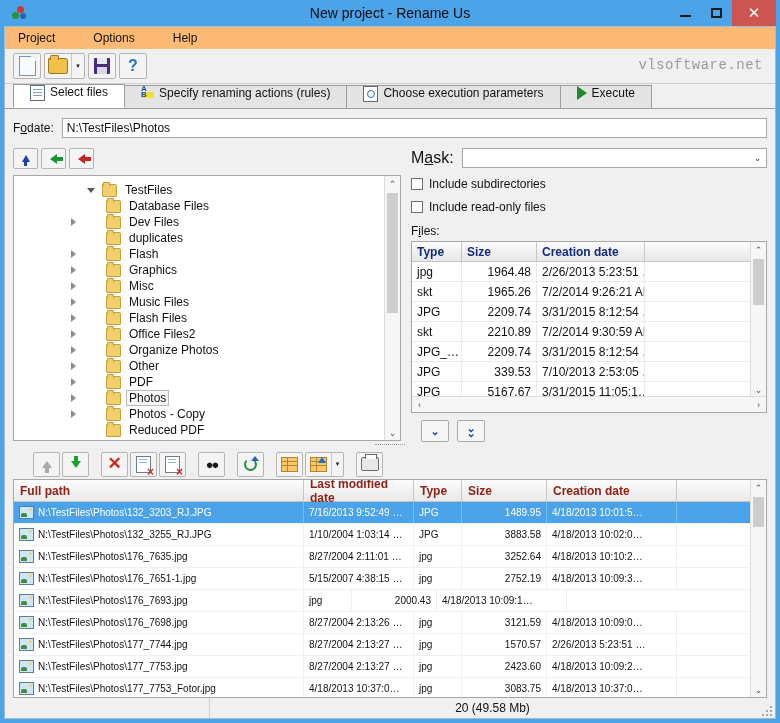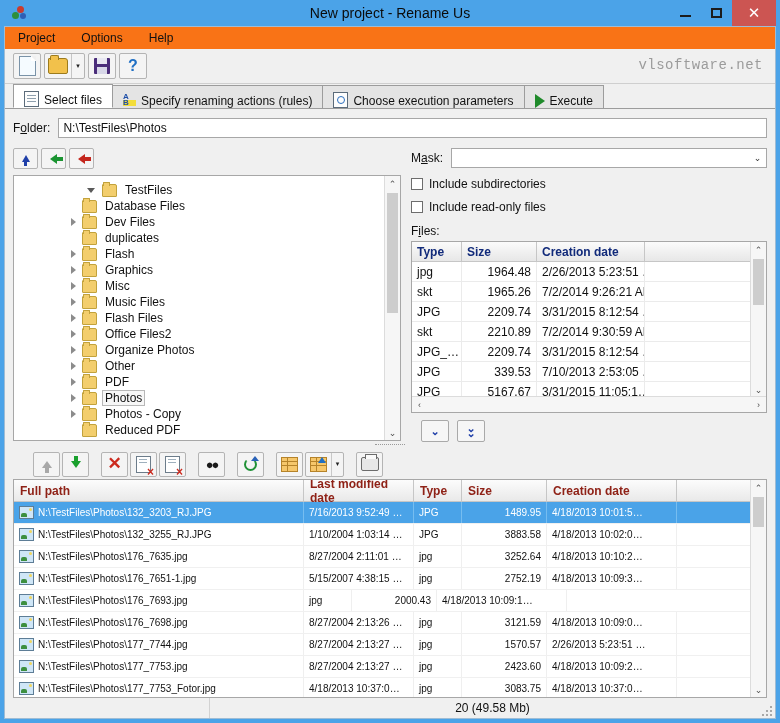--- a/index.html
+++ b/index.html
@@ -44,21 +44,21 @@
   .max-glyph{width:11px;height:10px;border:2px solid #1c1c1c;box-sizing:border-box;}
 
   
   .client{
     flex:1;background:#f0f0f0;border:1px solid #9fbcd4;border-bottom:none;
     display:flex;flex-direction:column;overflow:hidden;
     box-sizing:border-box;
   }
   .menubar{
     height:22px;flex:0 0 22px;display:flex;align-items:center;
-    background:#f97316;padding-left:10px;gap:20px;
+    background:#fdba74;padding-left:10px;gap:32px;
   }
   .menu-item{font-size:12px;color:#111;padding:2px 3px;}
   .toolbar{
     height:34px;flex:0 0 34px;display:flex;align-items:center;
     padding-left:8px;gap:3px;background:#f0f0f0;position:relative;
     border-bottom:1px solid #cfcfcf;
   }
   .tb-btn{
     width:28px;height:26px;border:1px solid #b4b4b4;background:#f4f4f4;
     display:flex;align-items:center;justify-content:center;
@@ -84,22 +84,22 @@
   .ico-save:before{content:"";position:absolute;left:3px;top:0;width:10px;height:6px;background:#e8e8f2;}
   .ico-save:after{content:"";position:absolute;left:3px;bottom:0;width:10px;height:7px;background:#d7d7e8;}
   .ico-help{color:#1f6fc4;font-weight:bold;font-size:16px;line-height:1;}
 
   
   .tabstrip{
     flex:0 0 24px;height:24px;display:flex;align-items:flex-end;
     padding-left:8px;background:#f0f0f0;border-bottom:1px solid #9c9c9c;
   }
   .tab{
-    height:23px;display:flex;align-items:flex-end;gap:5px;
-    padding:0 10px;border:1px solid #9c9c9c;border-bottom:none;
+    height:23px;display:flex;align-items:flex-start;gap:5px;
+    padding:0 16px;border:1px solid #9c9c9c;border-bottom:none;
     background:#e4e4e4;box-sizing:border-box;font-size:12px;color:#111;
     margin-right:-1px;
   }
   .tab.active{background:#fff;height:24px;border-bottom:1px solid #fff;position:relative;z-index:2;}
   .tab-ico{width:13px;height:14px;flex:0 0 auto;position:relative;}
   .ti-doc{background:#fdfdfd;border:1px solid #5b6b7a;}
   .ti-doc:before{content:"";position:absolute;left:2px;top:3px;right:2px;height:1px;background:#8fa0ae;box-shadow:0 3px 0 #8fa0ae,0 6px 0 #8fa0ae;}
   .ti-ab{font-size:8px;font-weight:bold;color:#1a1a1a;line-height:6px;}
   .ti-ab i{font-style:normal;display:block;}
   .ti-ab .a{color:#1f4fa8;}
@@ -132,39 +132,39 @@
   .arr-left{width:0;height:0;border-style:solid;border-width:5px 7px 5px 0;border-color:transparent #1a9431 transparent transparent;position:relative;}
   .arr-left:after{content:"";position:absolute;left:7px;top:-2px;width:6px;height:4px;background:#1a9431;}
   .arr-back{width:0;height:0;border-style:solid;border-width:5px 7px 5px 0;border-color:transparent #c4261d transparent transparent;position:relative;}
   .arr-back:after{content:"";position:absolute;left:7px;top:-2px;width:6px;height:4px;background:#c4261d;}
 
   .tree{
     height:266px;border:1px solid #a7a7a7;background:#fff;
     position:relative;overflow:hidden;box-sizing:border-box;
   }
   .tree-inner{padding:6px 0 0 0;}
-  .tnode{height:16px;display:flex;align-items:center;font-size:12px;color:#111;padding-left:68px;position:relative;}
+  .tnode{height:16px;display:flex;align-items:center;font-size:12px;color:#111;padding-left:92px;position:relative;}
   .tnode.root{padding-left:88px;}
   .tnode .exp{position:absolute;width:10px;height:10px;left:54px;display:flex;align-items:center;justify-content:center;}
   .tnode.root .exp{left:72px;}
   .tri-r{width:0;height:0;border-style:solid;border-width:4px 0 4px 5px;border-color:transparent transparent transparent #8c8c8c;}
   .tri-d{width:0;height:0;border-style:solid;border-width:5px 4px 0 4px;border-color:#5a5a5a transparent transparent transparent;}
   .tfolder{
     width:13px;height:11px;background:#f3ce6d;border:1px solid #c2a23c;
     border-radius:1px 2px 1px 1px;margin-right:5px;flex:0 0 auto;position:relative;
   }
   .tfolder:before{content:"";position:absolute;left:0px;top:-3px;width:5px;height:3px;background:#f3ce6d;border:1px solid #c2a23c;border-bottom:none;border-radius:1px 1px 0 0;}
   .tnode .lbl{padding:0 3px;}
   .tnode.sel .lbl{border:1px solid #b8b8b8;background:#f7f7f7;padding:0 2px;}
   .tree-sb{position:absolute;right:0;top:0;bottom:0;width:15px;background:#f6f6f6;border-left:1px solid #dcdcdc;}
   .sb-up,.sb-dn{height:15px;display:flex;align-items:center;justify-content:center;color:#4d4d4d;font-size:9px;}
   .sb-thumb{position:absolute;left:2px;right:2px;background:#cdcdcd;}
 
   .mask-row{display:flex;align-items:center;gap:8px;}
-  .mask-label{font-size:12px;color:#111;}
+  .mask-label{font-size:16px;color:#111;}
   .mask-combo{
     flex:1;height:20px;border:1px solid #a7a7a7;background:#fff;display:flex;align-items:center;
     box-sizing:border-box;
   }
   .mask-combo .cv{flex:1;padding-left:4px;font-size:12px;color:#111;}
   .mask-combo .cb{width:17px;display:flex;align-items:center;justify-content:center;font-size:9px;color:#333;}
   .chk-row{display:flex;align-items:center;gap:6px;margin-top:9px;}
   .chk{width:12px;height:12px;border:1px solid #6d6d6d;background:#fff;box-sizing:border-box;flex:0 0 auto;}
   .chk-lbl{font-size:12px;color:#111;}
   .files-label{font-size:12px;color:#111;margin-top:10px;margin-bottom:3px;}
@@ -344,21 +344,21 @@
       </div>
       <div class="tab">
         <span class="ti-play"></span>
         <span>Execute</span>
       </div>
     </div>
 
     <div class="page">
 
       <div class="folder-row">
-        <div class="folder-label"><span>F</span><u>o</u><span>lder:</span></div>
+        <div class="folder-label"><span>F</span><u>o</u><span>date:</span></div>
         <div class="folder-input">
             <span>N:\TestFiles\Photos</span>
           </div>
       </div>
 
       <div class="mid">
 
         <div class="left-pane">
           <div class="navbtns">
             <div class="nav-btn">

